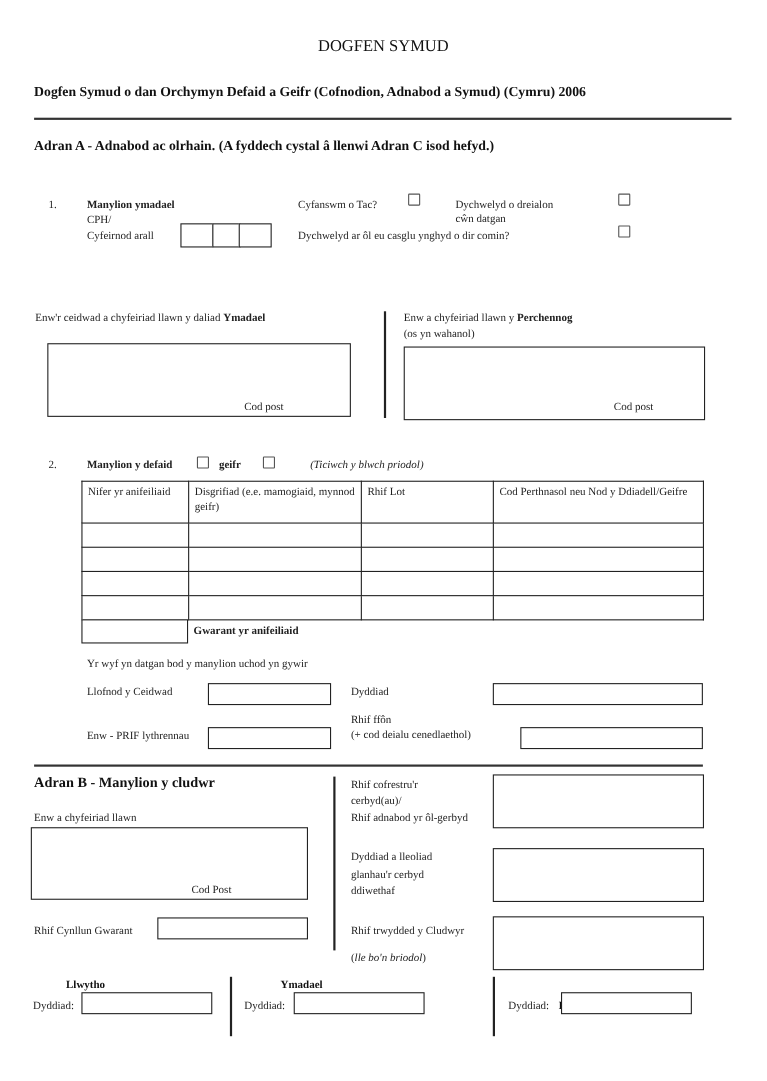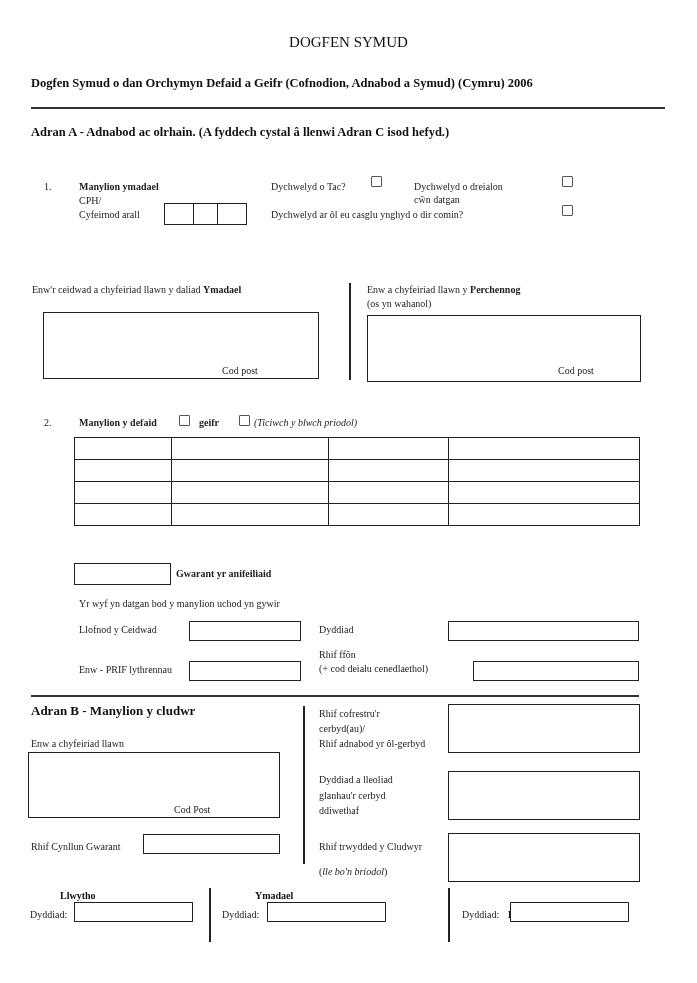--- a/index.html
+++ b/index.html
@@ -43,21 +43,21 @@
 <div class="t" style="left:44px; top:180px;">1.</div>
 <div class="t b" style="left:79px; top:180px;">Manylion ymadael</div>
 <div class="t" style="left:79px; top:194px;">CPH/</div>
 <div class="t" style="left:79px; top:208px;">Cyfeirnod arall</div>
 <div class="abs" style="left:164px; top:203px; width:83px; height:22px;">
   <div class="box" style="left:0; top:0; width:30px; height:22px;"><span></span></div>
   <div class="box" style="left:28.5px; top:0; width:26px; height:22px;"><span></span></div>
   <div class="box" style="left:53px; top:0; width:30px; height:22px;"><span></span></div>
 </div>
 
-<div class="t" style="left:271px; top:180px;">Dychwelyd o Tac?</div>
+<div class="t" style="left:271px; top:180px;">Cyfanswm o Tac?</div>
 <div class="chk" style="left:371px; top:176px;"></div>
 <div class="t" style="left:414px; top:180px;">Dychwelyd o dreialon</div>
 <div class="t" style="left:414px; top:193px;">cŵn datgan</div>
 <div class="chk" style="left:562px; top:176px;"></div>
 <div class="t" style="left:271px; top:208px;">Dychwelyd ar ôl eu casglu ynghyd o dir comin?</div>
 <div class="chk" style="left:562px; top:205px;"></div>
 
 <div class="t" style="left:32px; top:283px;"><span>Enw'r ceidwad a chyfeiriad llawn y daliad </span><b>Ymadael</b></div>
 <div class="box" style="left:43px; top:312px; width:276px; height:67px;">
   <span class="t" style="left:178px; top:51px;">Cod post</span>
@@ -69,30 +69,36 @@
 <div class="t" style="left:367px; top:297px;">(os yn wahanol)</div>
 <div class="box" style="left:367px; top:315px; width:274px; height:67px;">
   <span class="t" style="left:190px; top:48px;">Cod post</span>
 </div>
 
 <div class="t" style="left:44px; top:416px;">2.</div>
 <div class="t b" style="left:79px; top:416px;">Manylion y defaid</div>
 <div class="chk" style="left:179px; top:415px;"></div>
 <div class="t b" style="left:199px; top:416px;">geifr</div>
 <div class="chk" style="left:239px; top:415px;"></div>
-<div class="t i" style="left:254px; top:416px;">(Ticiwch y blwch priodol)</div>
+<div class="t i" style="left:282px; top:416px;">(Ticiwch y blwch priodol)</div>
 
 <table id="animals-table">
   <colgroup>
     <col style="width:97px">
       <col style="width:157px">
       <col style="width:120px">
       <col style="width:191px">
   </colgroup>
   <tbody>
+      <tr class="hdr">
+    <td>Nifer yr anifeiliaid</td>
+    <td>Disgrifiad (e.e. mamogiaid, mynnod geifr)</td>
+    <td>Rhif Lot</td>
+    <td>Cod Perthnasol neu Nod y Ddiadell/Geifre</td>
+  </tr>
   <tr class="row">
     <td></td>
     <td></td>
     <td></td>
     <td></td>
   </tr>
   <tr class="row">
     <td></td>
     <td></td>
     <td></td>

